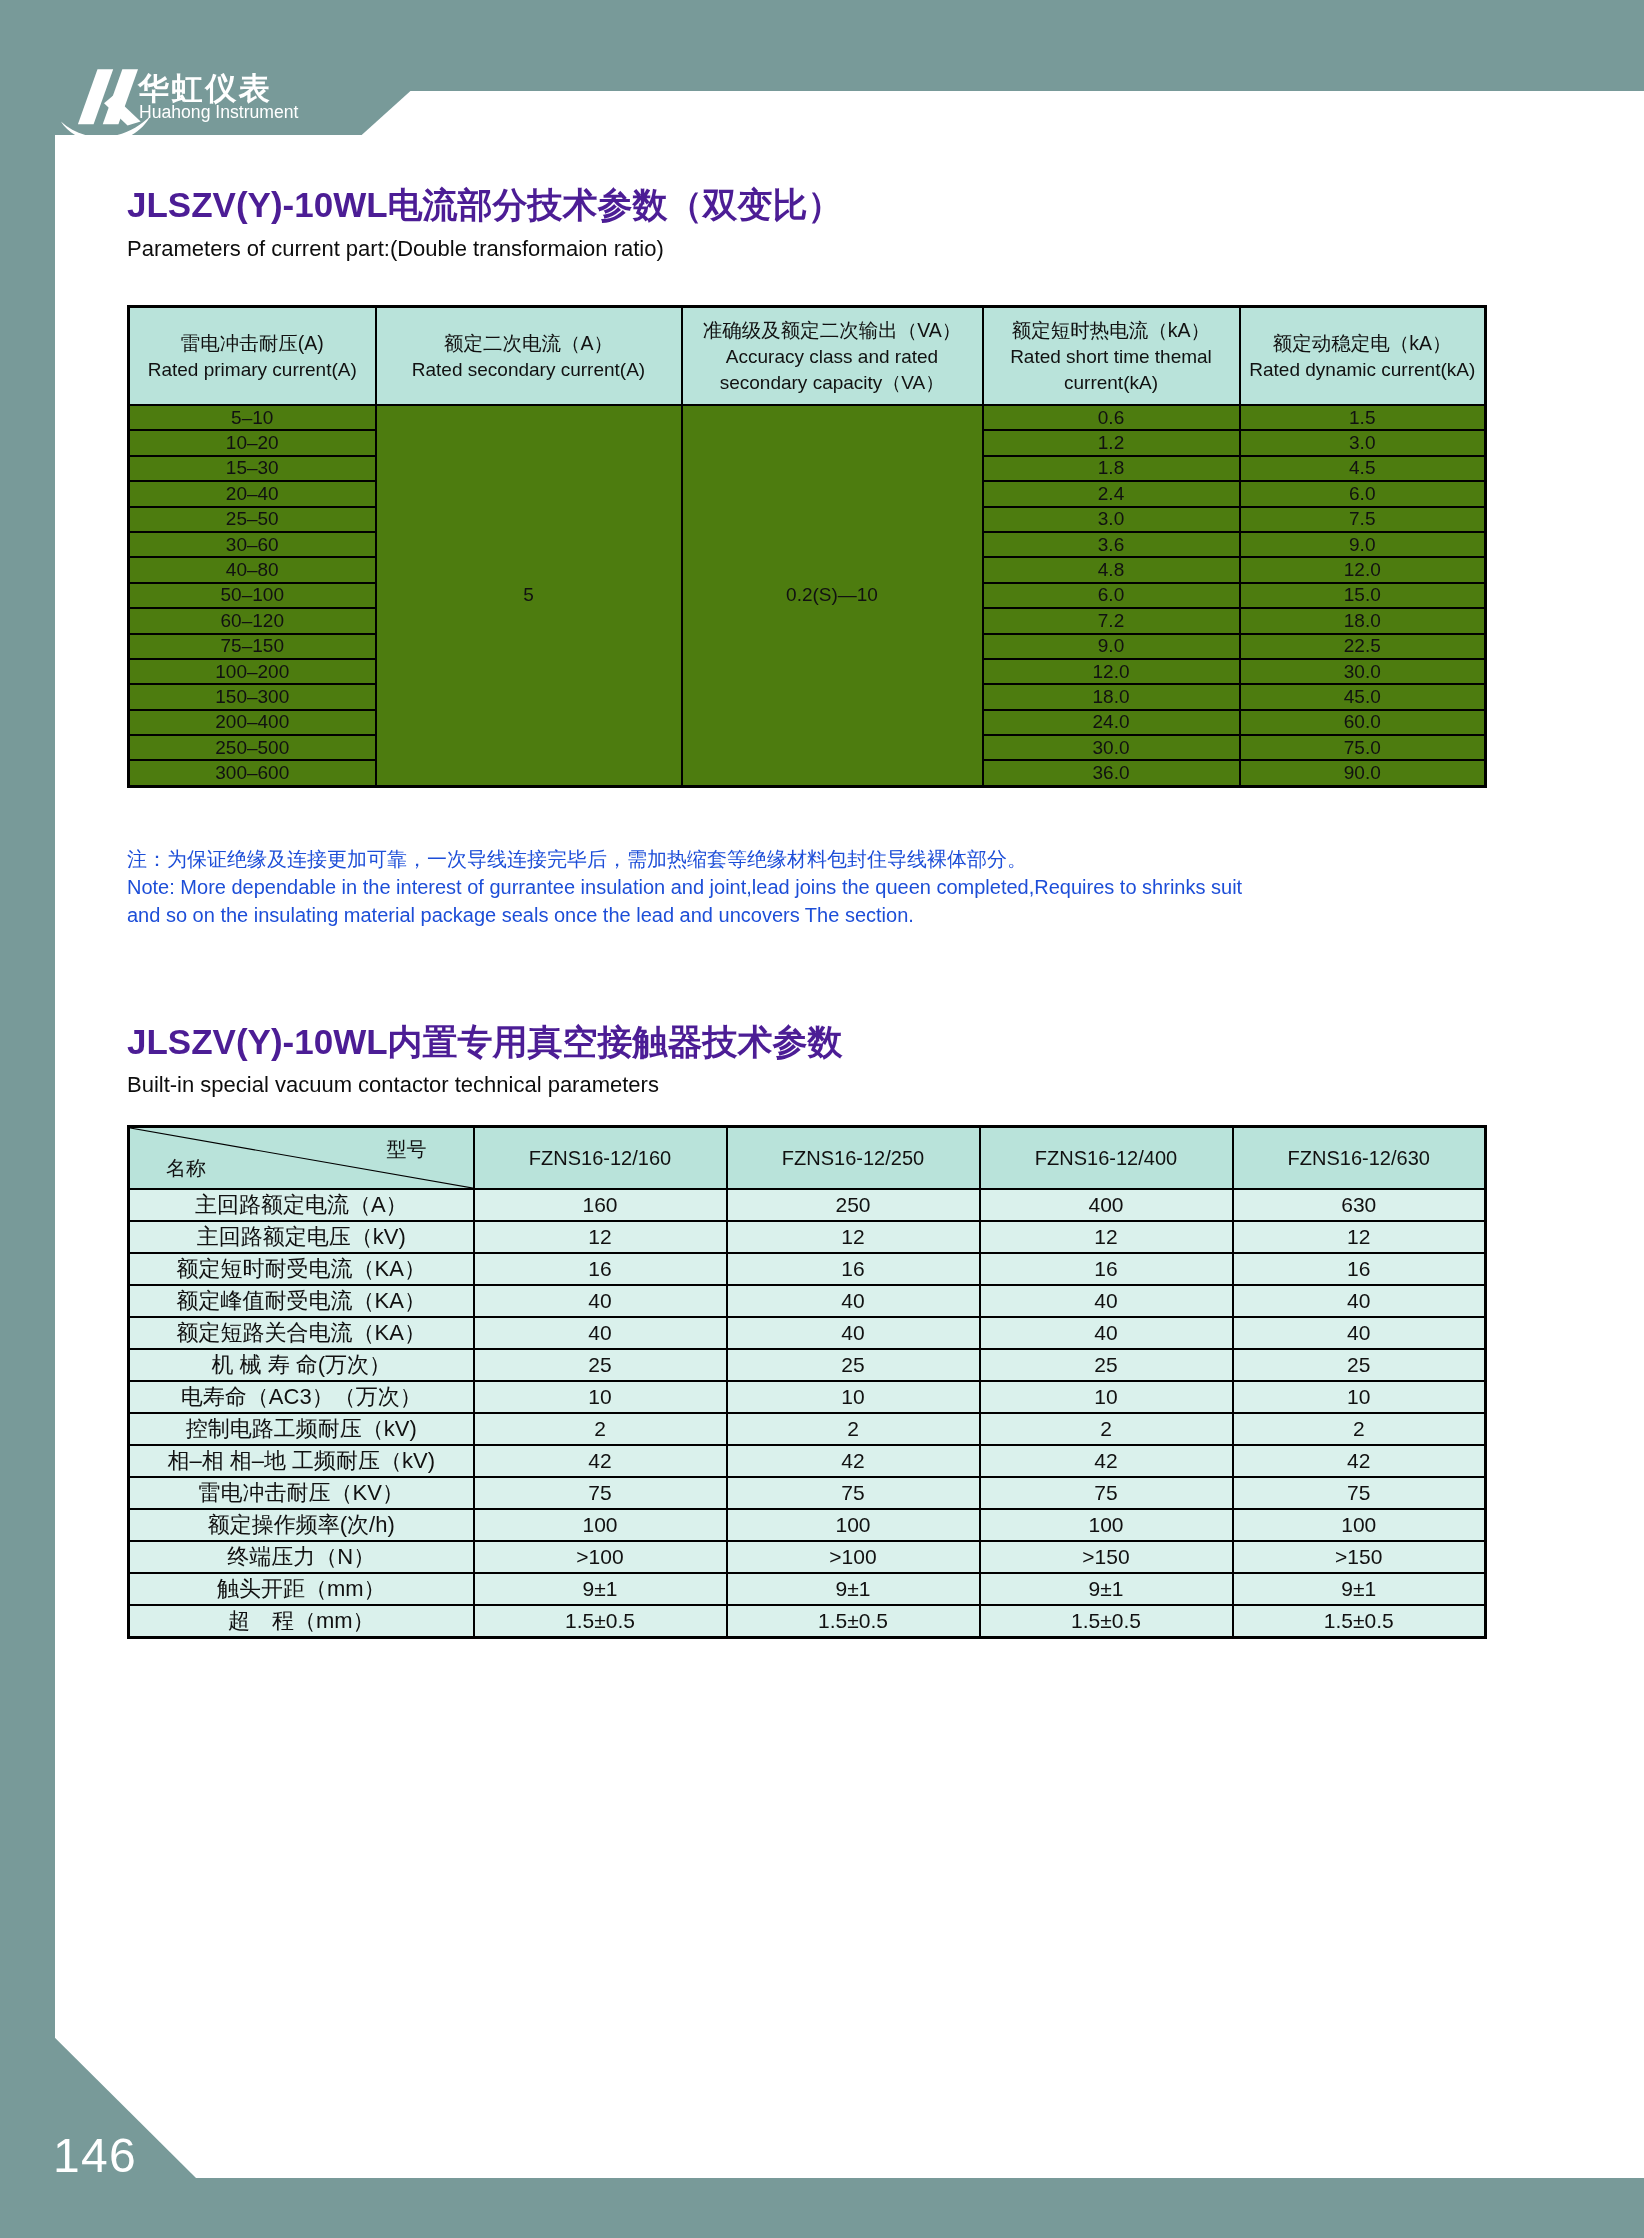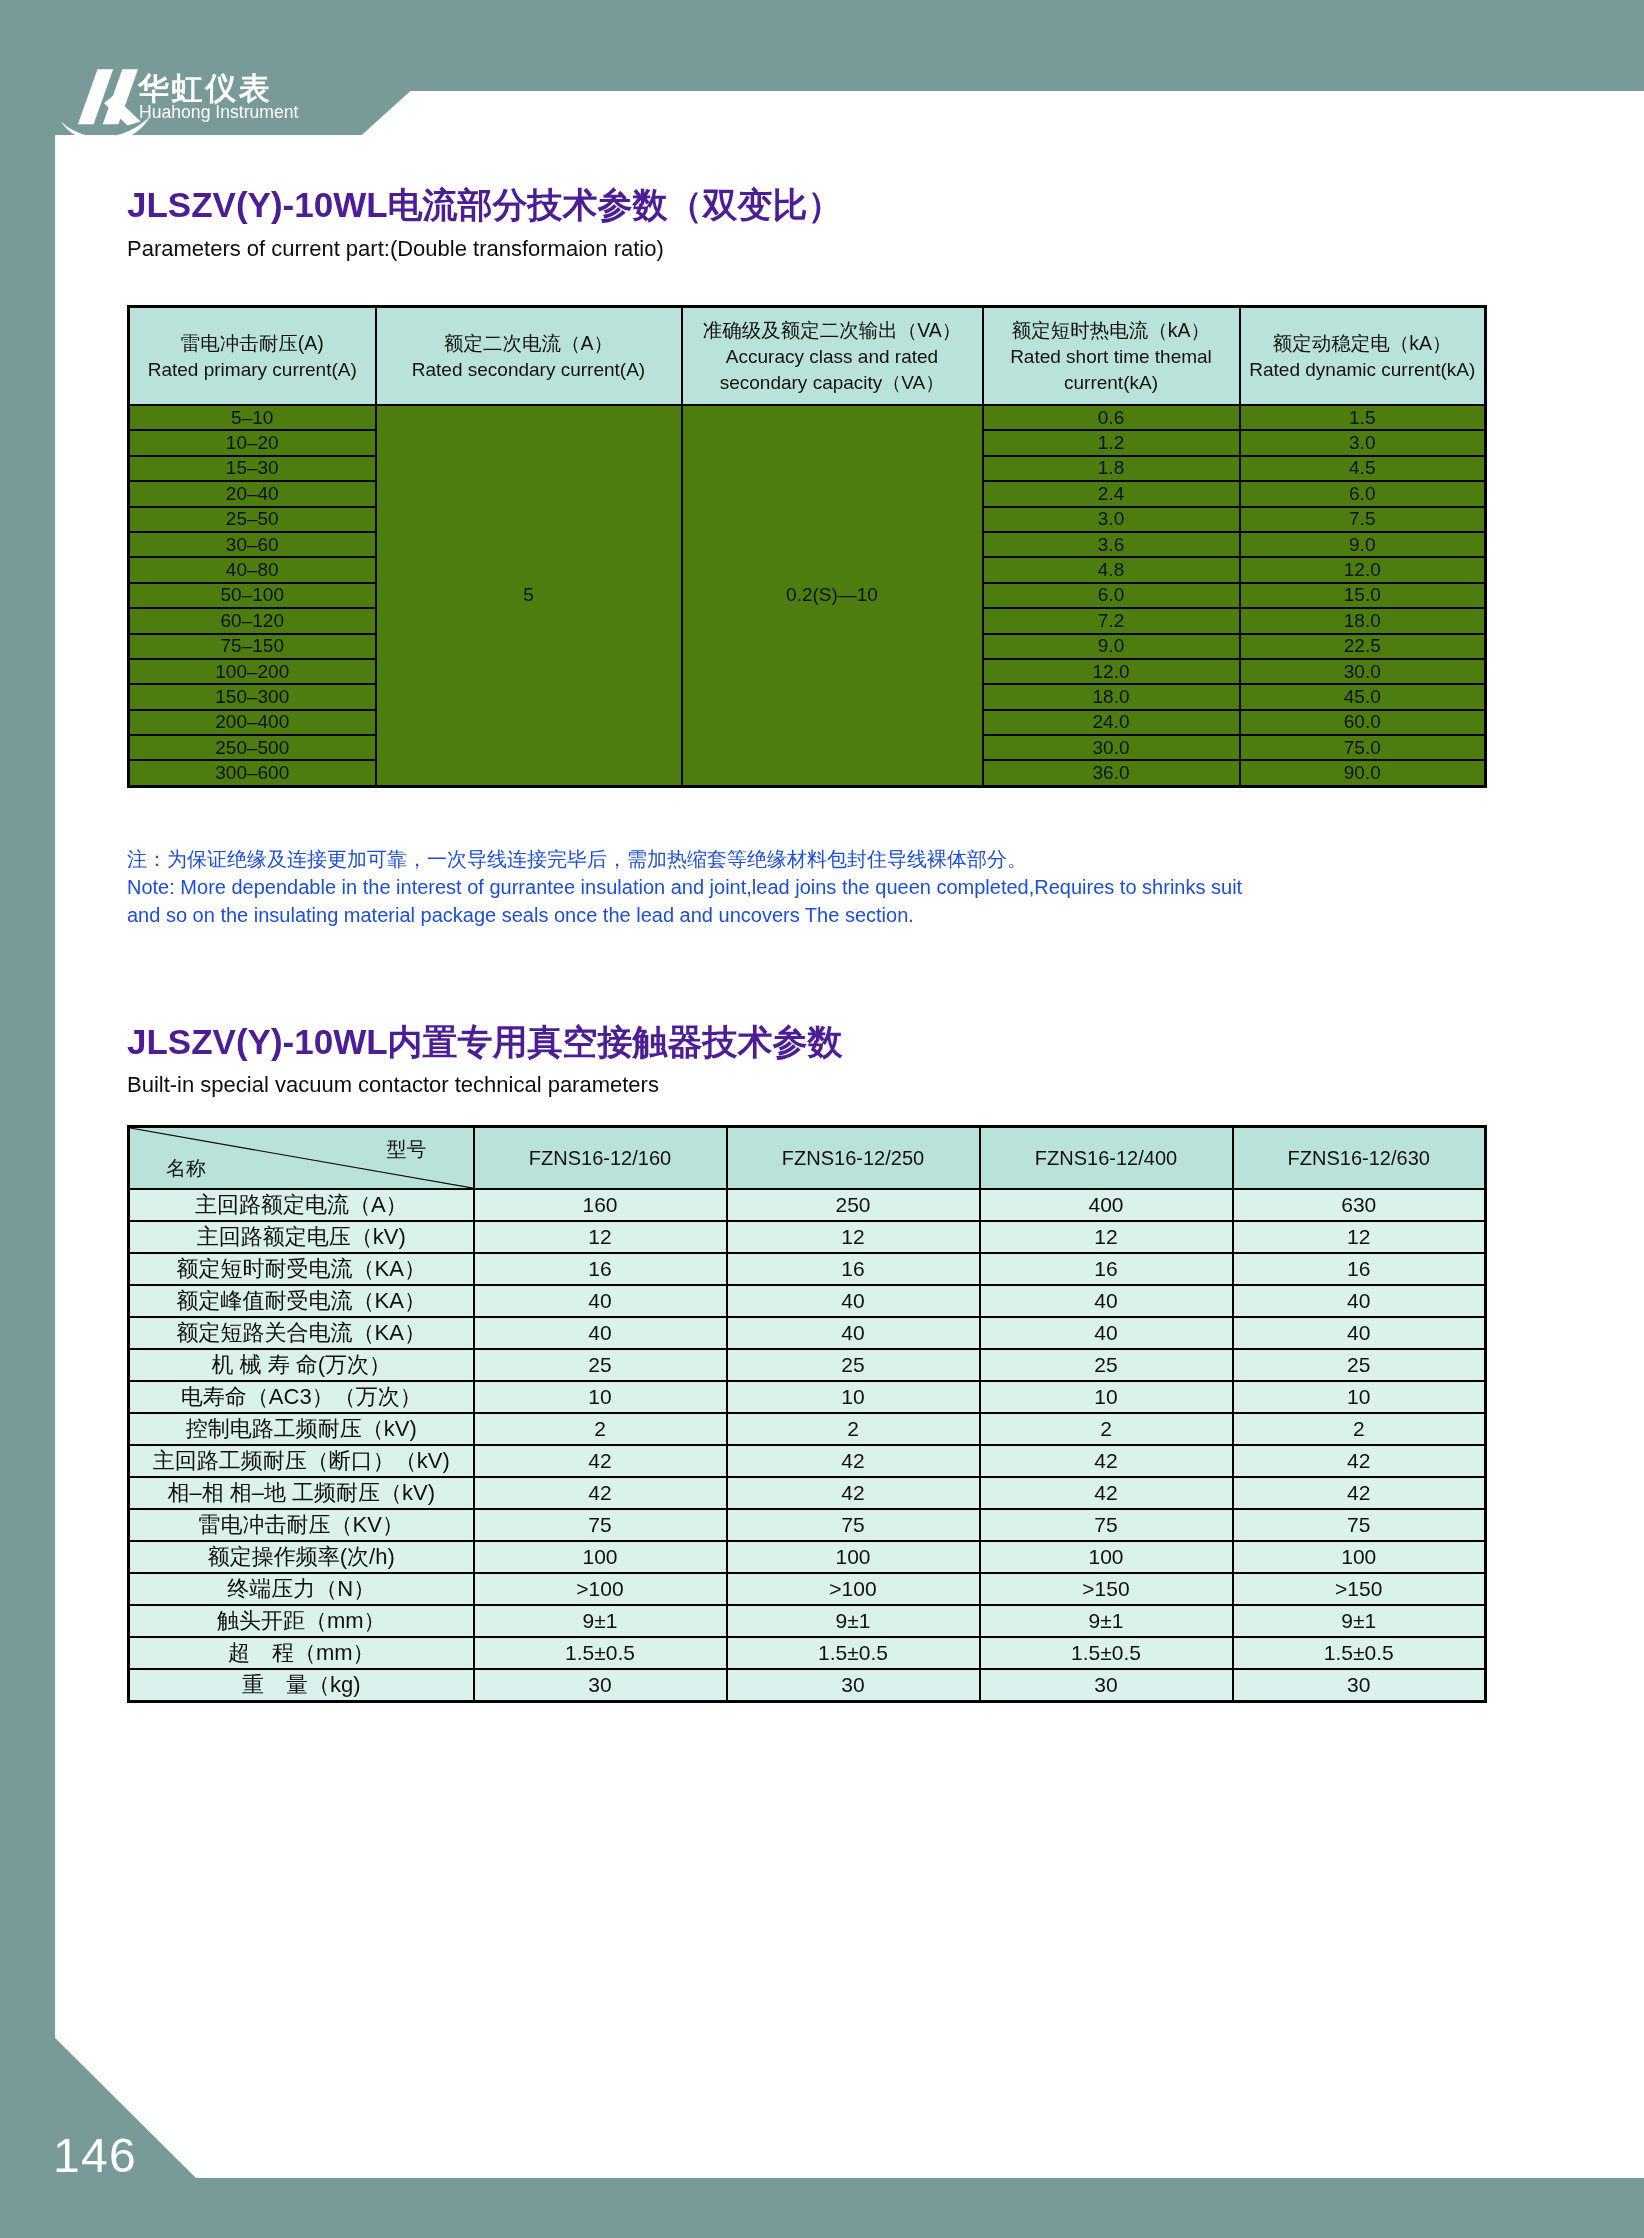--- a/index.html
+++ b/index.html
@@ -267,27 +267,20 @@
           <td>10</td>
         </tr>
         <tr>
           <td class="rowlabel">控制电路工频耐压（kV)</td>
           <td>2</td>
           <td>2</td>
           <td>2</td>
           <td>2</td>
         </tr>
         <tr>
-          <td class="rowlabel">主回路工频耐压（断口）（kV)</td>
-          <td>42</td>
-          <td>42</td>
-          <td>42</td>
-          <td>42</td>
-        </tr>
-        <tr>
           <td class="rowlabel">相–相  相–地 工频耐压（kV)</td>
           <td>42</td>
           <td>42</td>
           <td>42</td>
           <td>42</td>
         </tr>
         <tr>
           <td class="rowlabel">雷电冲击耐压（KV）</td>
           <td>75</td>
           <td>75</td>
@@ -315,25 +308,18 @@
           <td>9±1</td>
           <td>9±1</td>
         </tr>
         <tr>
           <td class="rowlabel">超　程（mm）</td>
           <td>1.5±0.5</td>
           <td>1.5±0.5</td>
           <td>1.5±0.5</td>
           <td>1.5±0.5</td>
         </tr>
-        <tr>
-          <td class="rowlabel">重　量（kg)</td>
-          <td>30</td>
-          <td>30</td>
-          <td>30</td>
-          <td>30</td>
-        </tr>
       </tbody>
   </table>
 
   <div class="page-number">146</div>
 </div>
 
 
 </body></html>

